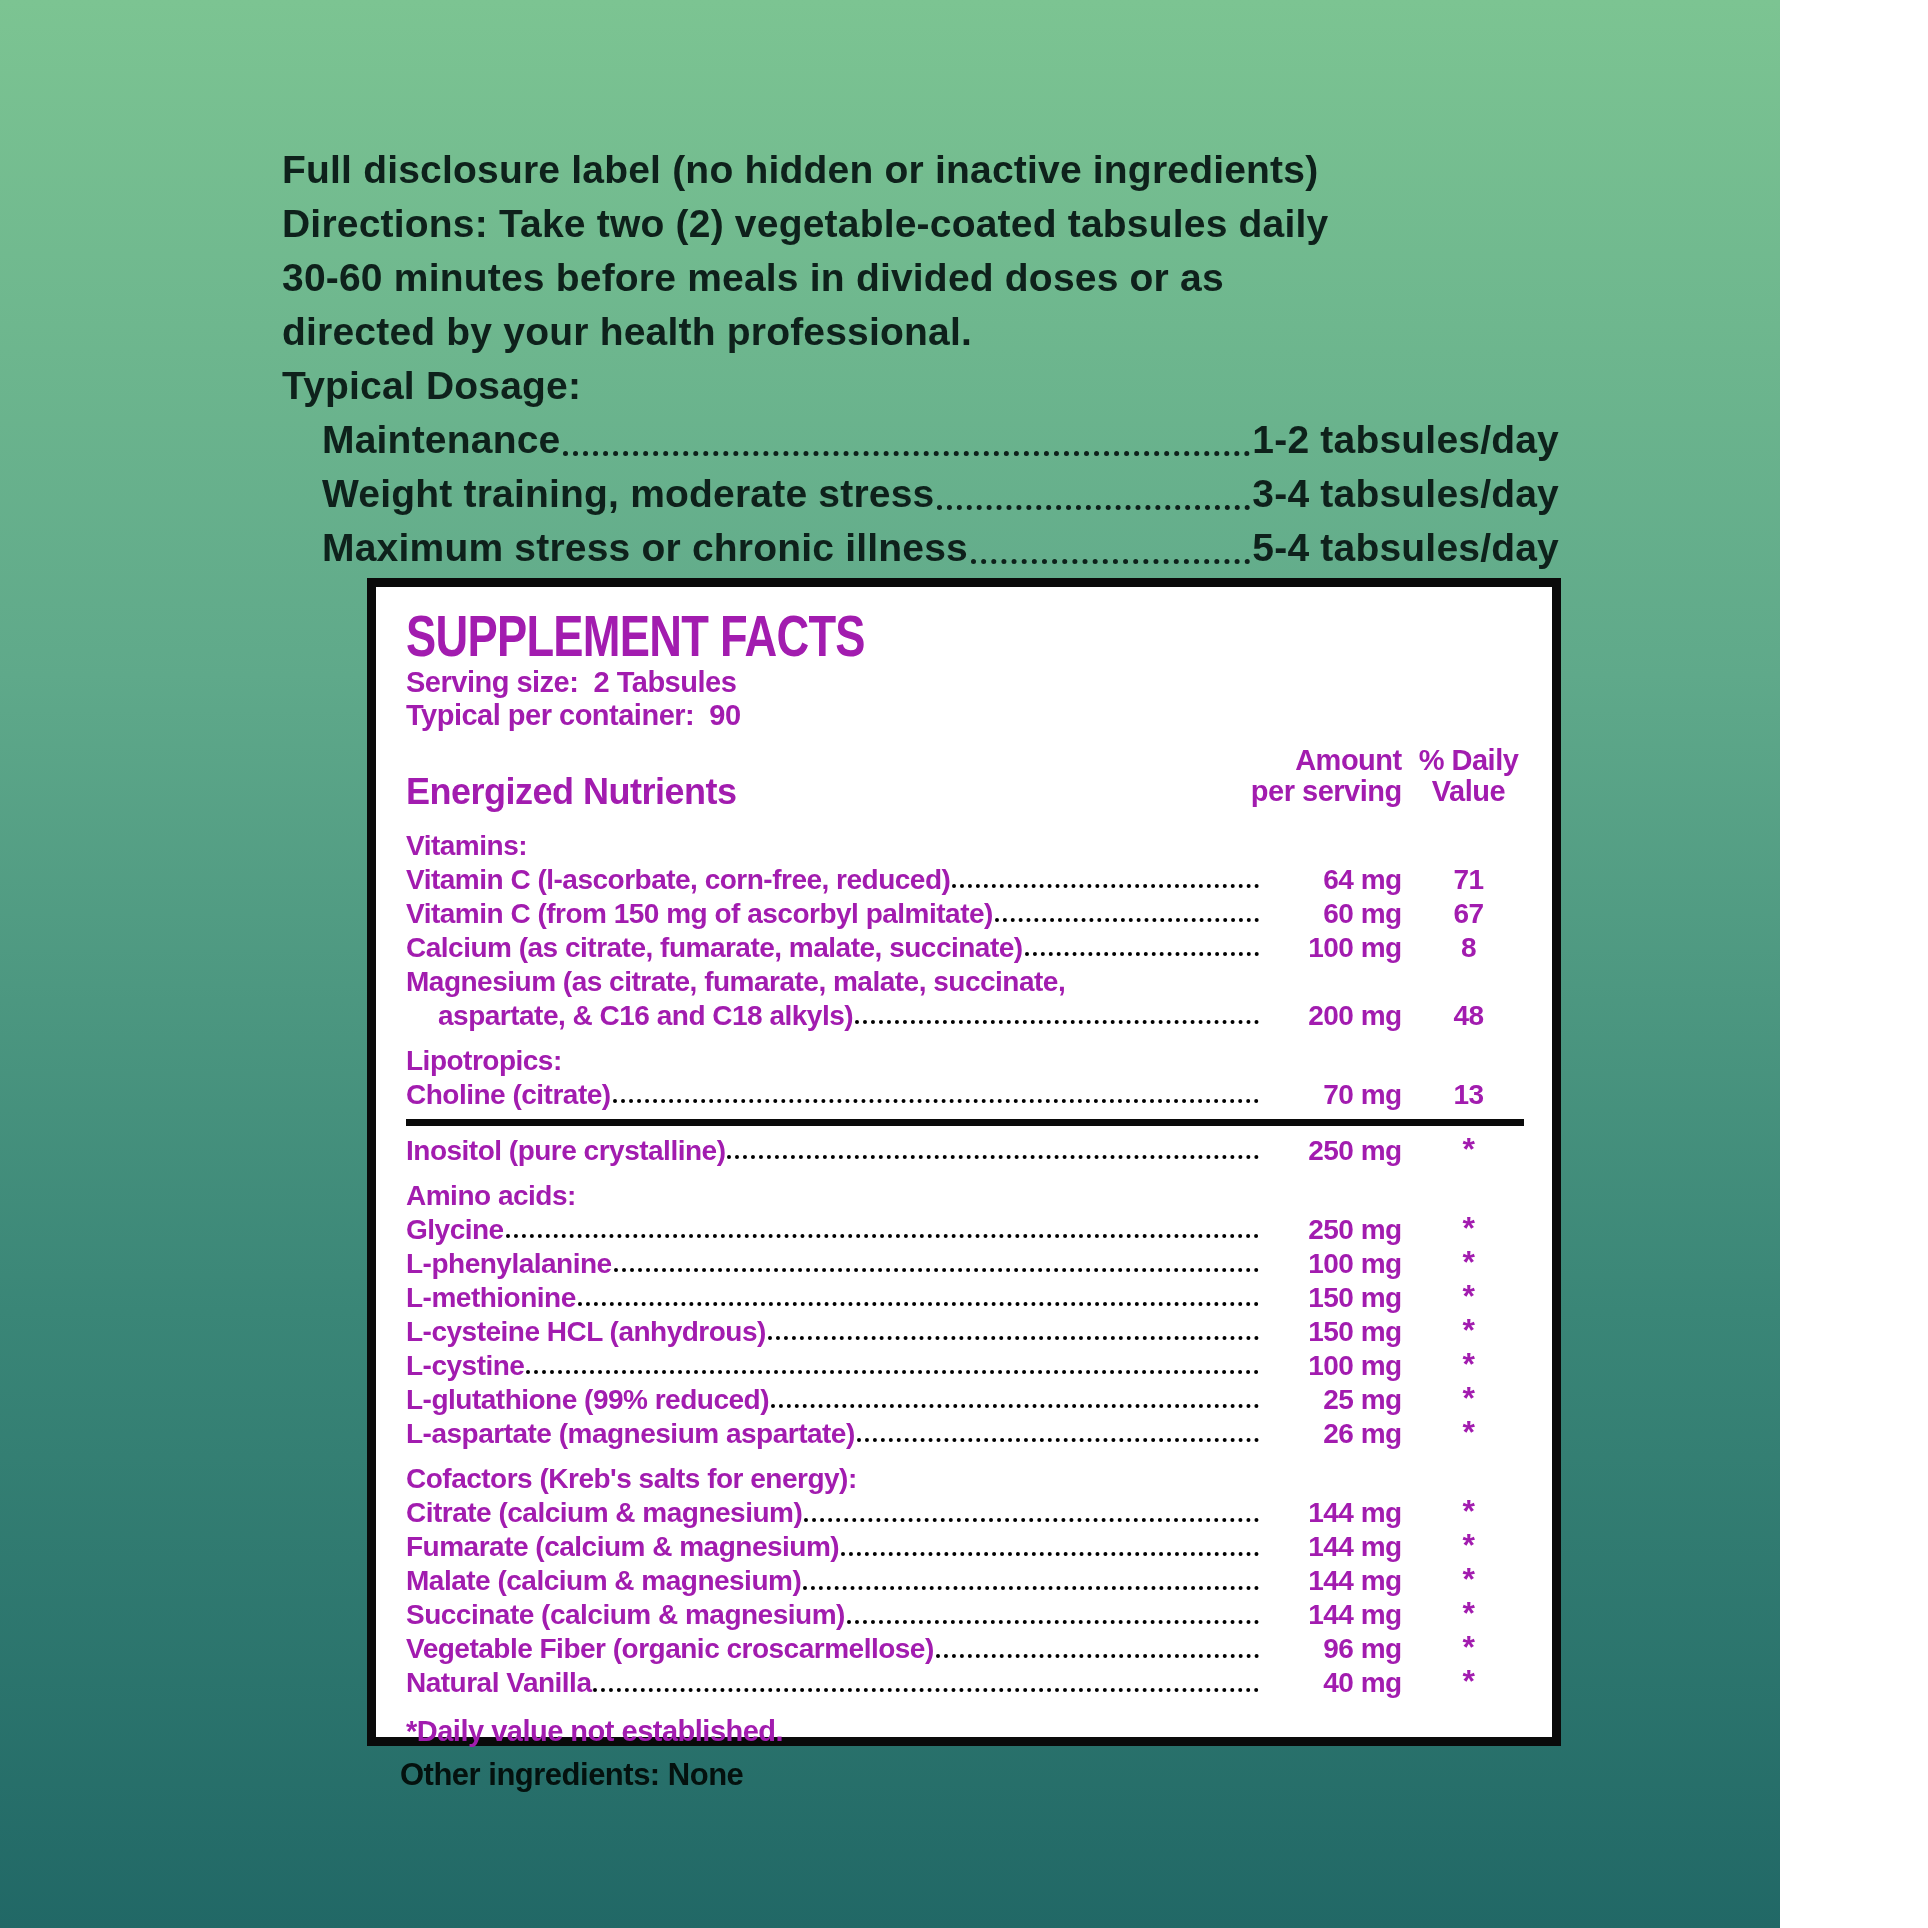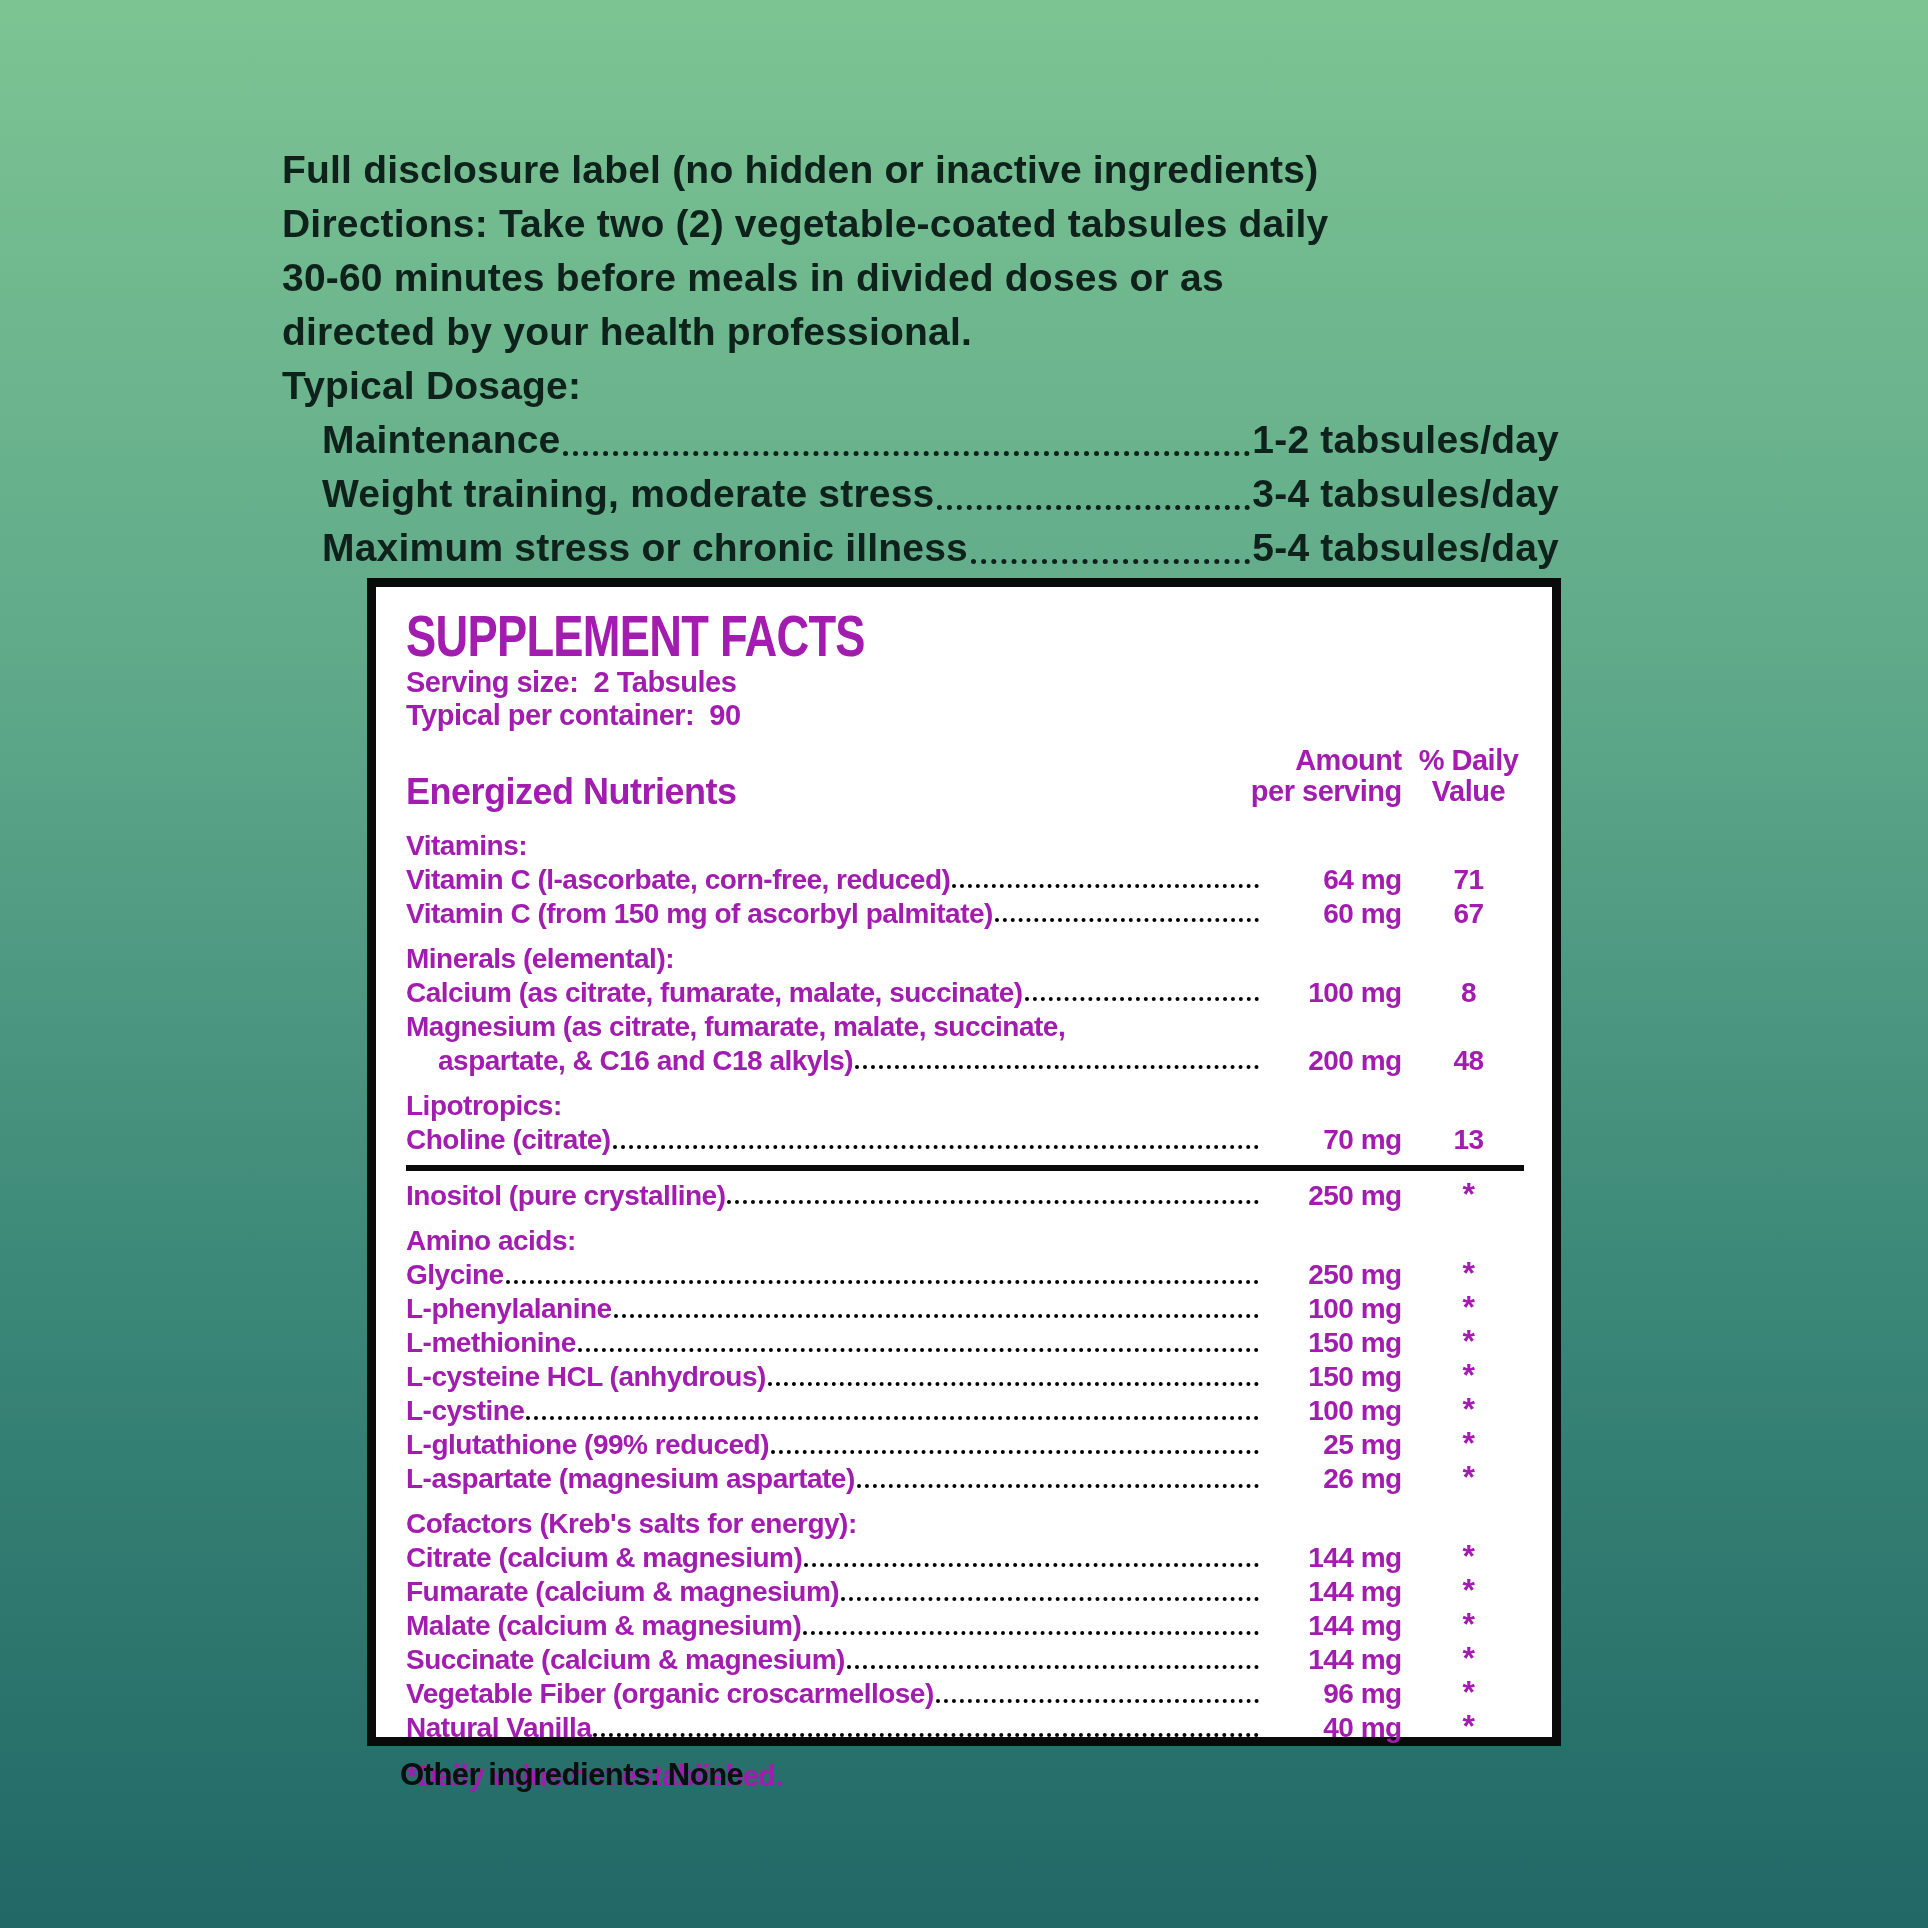--- a/index.html
+++ b/index.html
@@ -1,21 +1,21 @@
 <!DOCTYPE html>
 <html style="font-size:15px"><head>
 <meta charset="utf-8">
 <style>
   html,body{margin:0;padding:0;}
   body{
     width:1928px;height:1928px;overflow:hidden;
     font-family:"Liberation Sans",sans-serif;
   }
   .stage{
-    position:relative;width:1928px;height:1928px;
+    position:relative;width:1780px;height:1928px;
     background:linear-gradient(180deg,#7cc492 0%,#5fa98a 35%,#3a8677 68%,#216866 100%);
   }
 
   
   .intro{
     position:absolute;left:282px;top:143px;width:1277px;
     color:#0e211b;font-size:39px;line-height:54px;font-weight:600;
     letter-spacing:0.2px;
   }
   .intro .b{font-weight:800;}
@@ -132,23 +132,20 @@
           <span class="leader"></span>
           <span class="amt">64 mg</span>
           <span class="dv">71</span>
         </div>
         <div class="row">
           <span class="nm">Vitamin C (from 150 mg of ascorbyl palmitate)</span>
           <span class="leader"></span>
           <span class="amt">60 mg</span>
           <span class="dv">67</span>
         </div>
-        <div class="row section">
-          <span class="nm">Minerals (elemental):</span>
-        </div>
         <div class="row">
           <span class="nm">Calcium (as citrate, fumarate, malate, succinate)</span>
           <span class="leader"></span>
           <span class="amt">100 mg</span>
           <span class="dv">8</span>
         </div>
         <div class="row">
           <span class="nm">Magnesium (as citrate, fumarate, malate, succinate,</span>
           <span class="spacer-fill"></span>
         </div>

